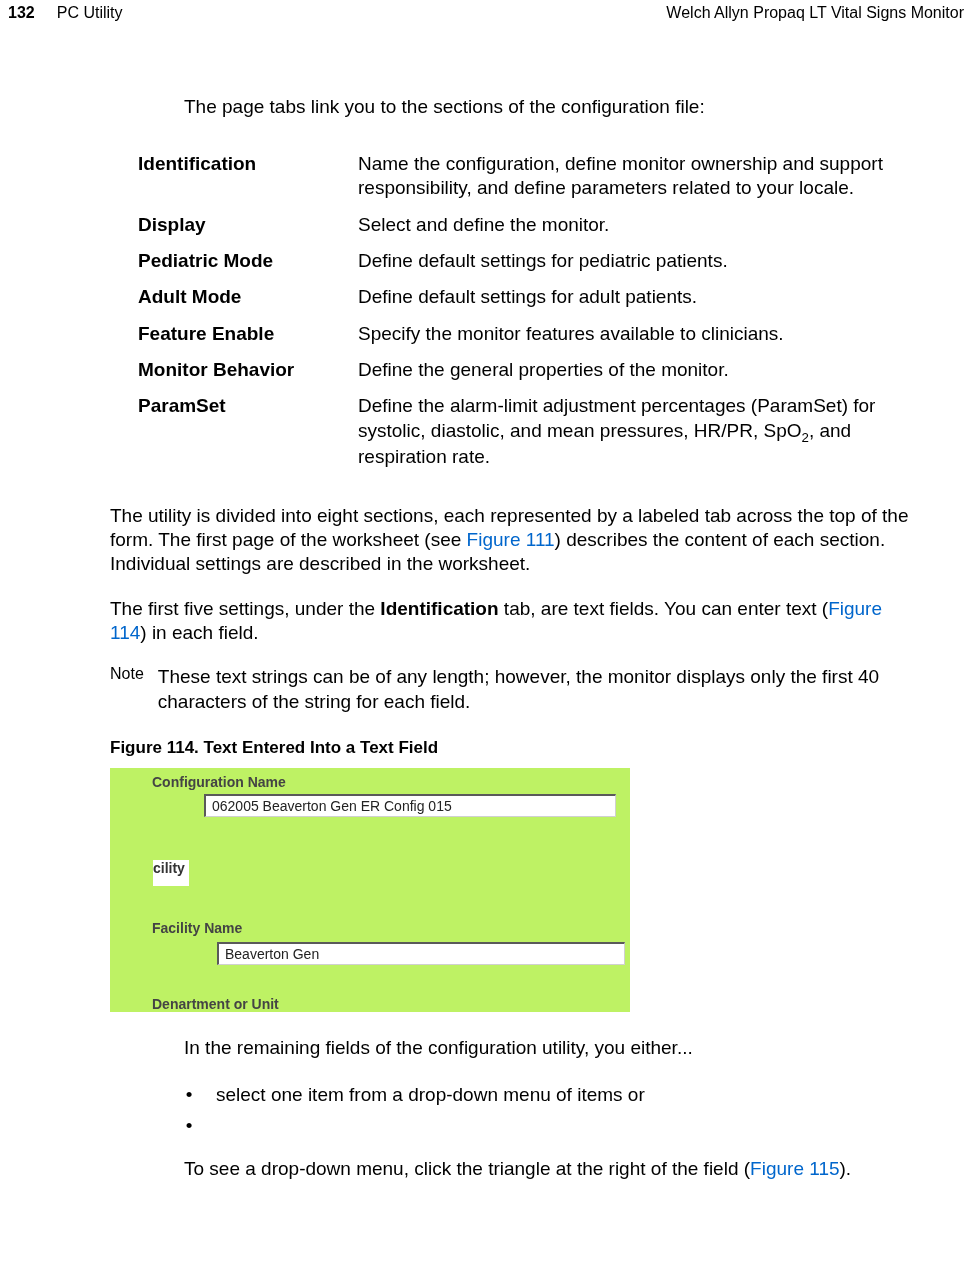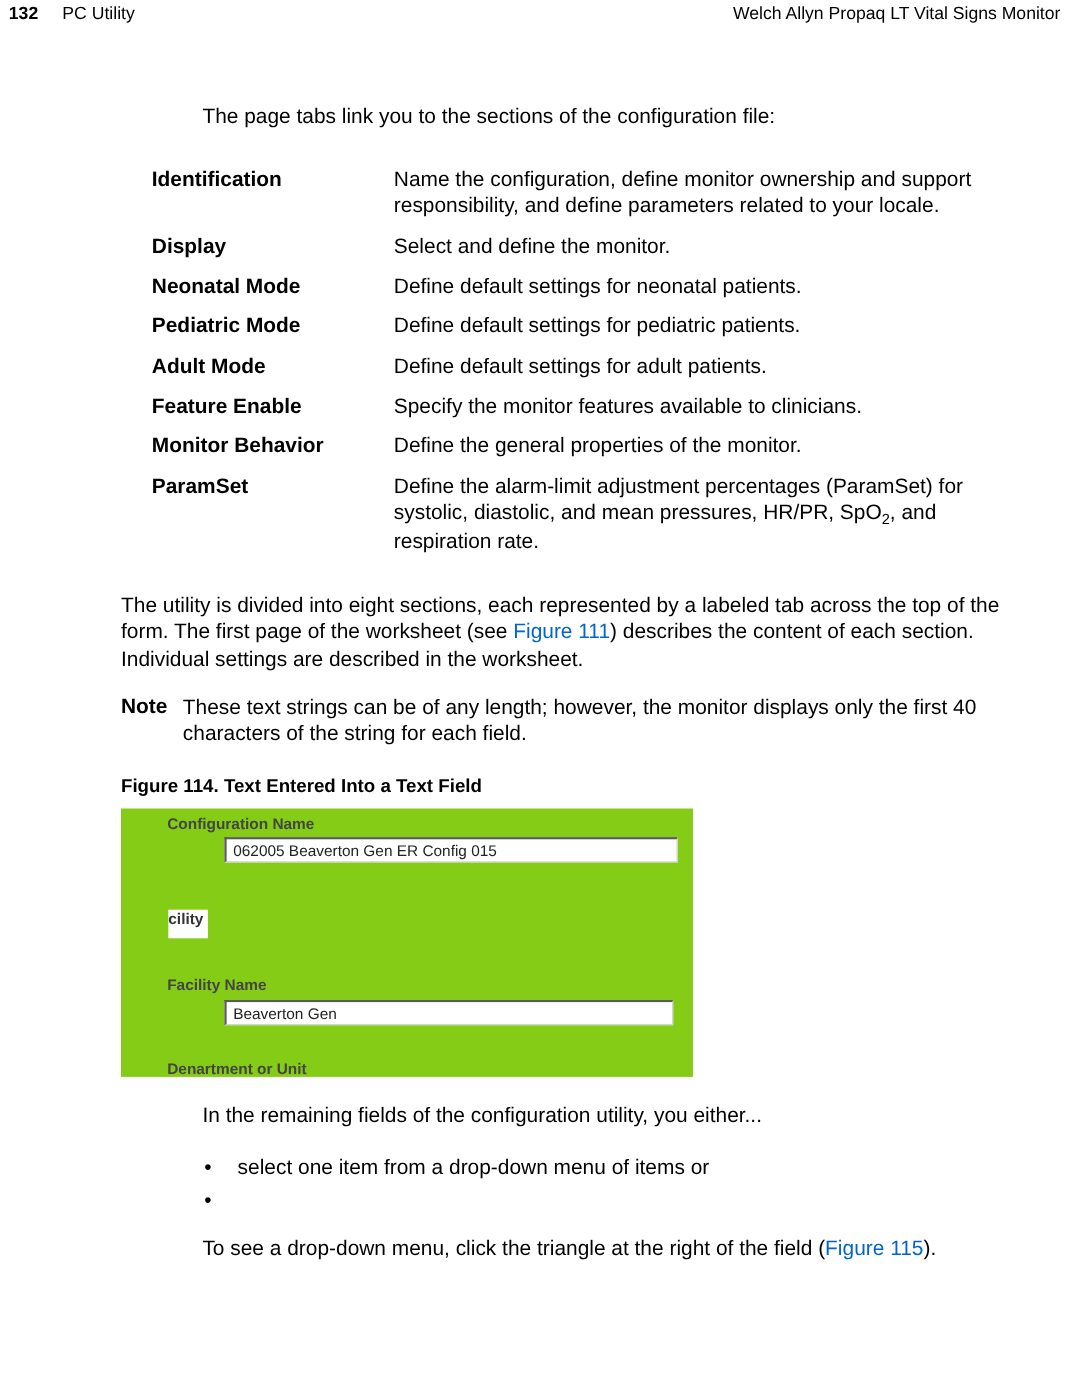--- a/index.html
+++ b/index.html
@@ -12,24 +12,24 @@
   .hdr .right { font-family: Arial, Helvetica, sans-serif; font-size: 16px; }
   .body { padding: 74px 32px 0 110px; }
   .intro { font-size: 19px; margin: 0 0 28px 74px; }
   table.defs { border-collapse: collapse; margin: 0 28px 28px 28px; width: 808px; }
   table.defs td { padding: 6px 8px 6px 0; vertical-align: top; font-size: 19px; line-height: 1.28; }
   table.defs td.term { font-weight: 700; width: 220px; white-space: nowrap; }
   .para { font-size: 19px; line-height: 1.28; margin: 0 28px 20px 0; }
   .link { color: #0066cc; }
   .bold { font-weight: 700; }
   .noteblk { display: flex; gap: 14px; margin: 0 28px 24px 0; }
-  .noteblk .ntlabel { font-weight: 700; font-size: 19px; flex: 0 0 auto; }
+  .noteblk .ntlabel { font-weight: 400; font-size: 16px; flex: 0 0 auto; }
   .noteblk .nttext { font-size: 19px; line-height: 1.28; }
   .figcap { font-weight: 700; font-size: 17px; margin: 8px 0 10px 0; font-family: Arial, Helvetica, sans-serif; }
-  .figbox { width: 520px; height: 244px; background: #84cc16; position: relative; margin-bottom: 24px; overflow: hidden; }
+  .figbox { width: 520px; height: 244px; background: #bef264; position: relative; margin-bottom: 24px; overflow: hidden; }
   .figlabel { position: absolute; font-family: Tahoma, Arial, sans-serif; font-size: 14px; color: #444; font-weight: 700; }
   .fieldwrap { position: absolute; }
   .textfield { font-family: Tahoma, Arial, sans-serif; font-size: 14px; color: #222; background:#fff; border-top:2px solid #5a5a5a; border-left:2px solid #5a5a5a; border-right:1px solid #d0d0d0; border-bottom:1px solid #d0d0d0; padding:2px 6px; }
   .cility { position:absolute; left:-3px; top:92px; background:#fff; padding:0 4px 10px 0; font-family: Tahoma, Arial, sans-serif; font-weight:700; color:#333; font-size:14px;margin-left:46px; }
   .post { margin-left: 74px; }
   .bullets { margin: 4px 0 16px 0; }
   .bullets .row { display:flex; align-items:flex-start; gap: 22px; font-size:19px; line-height:1.6; }
   .bullets .dot { width: 10px; text-align:center; }
   sub { font-size: 0.7em; vertical-align: sub; }
 </style>
@@ -52,24 +52,20 @@
       <tbody>
           <tr>
         <td class="term">Identification</td>
         <td>Name the configuration, define monitor ownership and support responsibility, and define parameters related to your locale.</td>
       </tr>
       <tr>
         <td class="term">Display</td>
         <td>Select and define the monitor.</td>
       </tr>
       <tr>
-        <td class="term">Neonatal Mode</td>
-        <td>Define default settings for neonatal patients.</td>
-      </tr>
-      <tr>
         <td class="term">Pediatric Mode</td>
         <td>Define default settings for pediatric patients.</td>
       </tr>
       <tr>
         <td class="term">Adult Mode</td>
         <td>Define default settings for adult patients.</td>
       </tr>
       <tr>
         <td class="term">Feature Enable</td>
         <td>Specify the monitor features available to clinicians.</td>
@@ -84,36 +80,39 @@
           <span>Define the alarm-limit adjustment percentages (ParamSet) for systolic, diastolic, and mean pressures, HR/PR, SpO</span><sub>2</sub><span>, and respiration rate.</span>
         </td>
       </tr>
     </tbody>
       </table>
 
     <p class="para">
       <span>The utility is divided into eight sections, each represented by a labeled tab across the top of the form. The first page of the worksheet (see </span><span class="link">Figure 111</span><span>) describes the content of each section. Individual settings are described in the worksheet.</span>
     </p>
 
+    <p class="para">
+      <span>The first five settings, under the </span><span class="bold">Identification</span><span> tab, are text fields. You can enter text (</span><span class="link">Figure 114</span><span>) in each field.</span>
+    </p>
 
     <div class="noteblk">
       <div class="ntlabel">Note</div>
       <div class="nttext">These text strings can be of any length; however, the monitor displays only the first 40 characters of the string for each field.</div>
     </div>
 
     <div class="figcap">Figure 114.  Text Entered Into a Text Field</div>
 
     <div class="figbox">
       <div class="figlabel" style="left:42px; top:6px;">Configuration Name</div>
       <div class="fieldwrap" style="left:94px; top:26px; width:412px;">
         <div class="textfield">062005 Beaverton Gen ER Config 015</div>
       </div>
       <div class="cility">cility</div>
       <div class="figlabel" style="left:42px; top:152px;">Facility  Name</div>
-      <div class="fieldwrap" style="left:94px; top:174px; width:408px;">
+      <div class="fieldwrap" style="left:107px; top:174px; width:408px;">
         <div class="textfield">Beaverton Gen</div>
       </div>
       <div class="figlabel" style="left:42px; top:228px;">Denartment or Unit</div>
     </div>
 
     <div class="post">
       <p class="para" style="margin-left:0;">In the remaining fields of the configuration utility, you either...</p>
 
       <div class="bullets">
         <div class="row">

